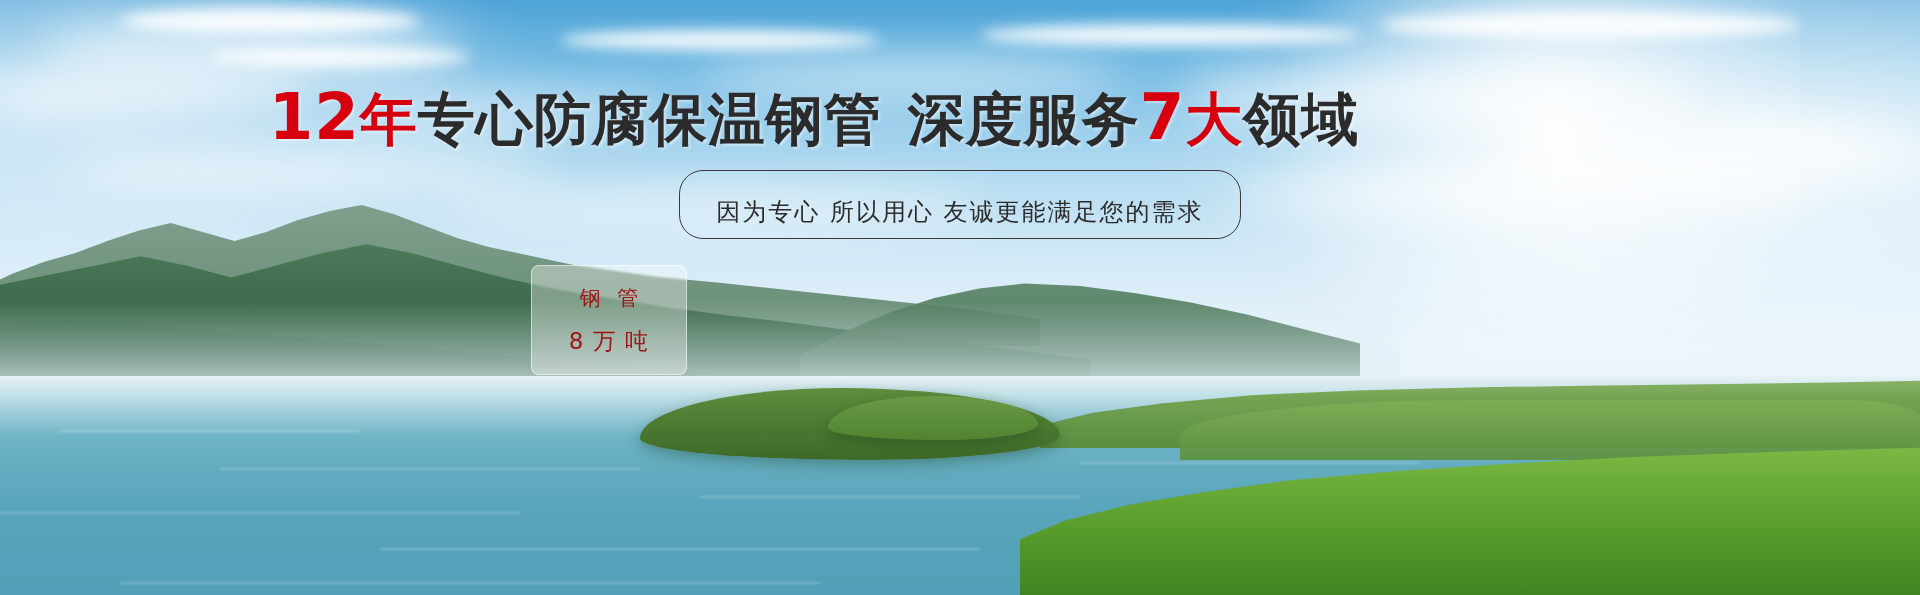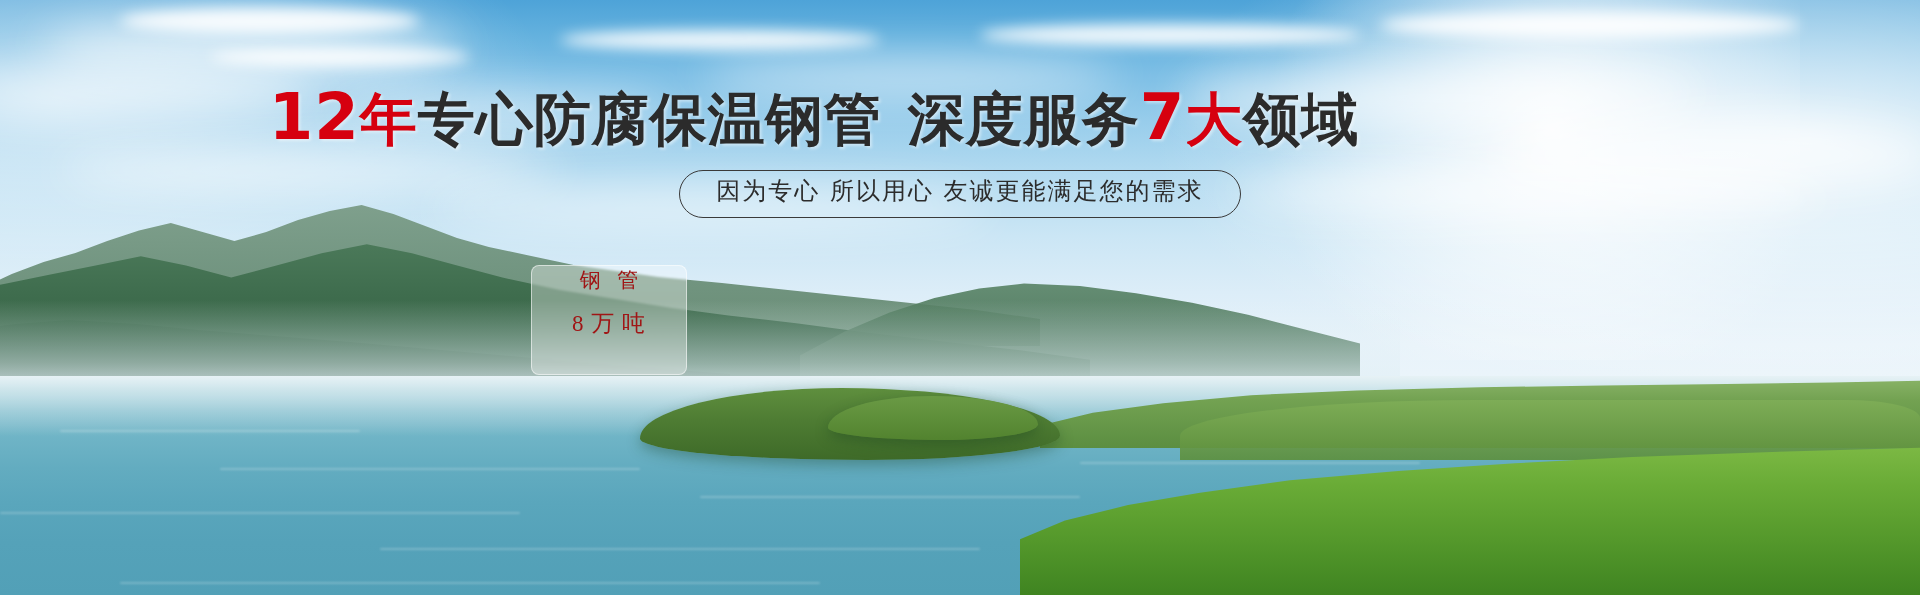--- a/index.html
+++ b/index.html
@@ -171,21 +171,21 @@
   }
   .headline .gap { display:inline-block; width:26px; }
 
   .subtitle-wrap {
     position:absolute; left:0; top:170px; width:1920px;
     display:flex; justify-content:center;
   }
   .subtitle {
     border:1px solid #3a3a3a;
     border-radius:24px;
-    padding:5px 36px 11px;
+    padding:26px 36px 11px;
     font-size:24px;
     line-height:30px;
     color:#2c2c2c;
     letter-spacing:2px;
     white-space:nowrap;
     background:transparent;
   }
 
   
   .cards {
@@ -194,37 +194,37 @@
     gap:8px;
   }
   .card {
     width:156px; height:110px;
     border-radius:8px;
     background:rgba(255,255,255,0.34);
     border:1px solid rgba(255,255,255,0.55);
     display:flex;
     flex-direction:column;
     align-items:center;
+    justify-content:center;
     backdrop-filter:blur(1px);
   }
   .card .label {
     font-size:21px;
     color:#a01616;
     letter-spacing:5px;
     text-indent:5px;
     margin-bottom:14px;
     font-weight:500;
   }
   .card .value {
     font-size:23px;
     color:#a01616;
     letter-spacing:1px;
     font-weight:500;
     white-space:nowrap;
-    font-family:Liberation Serif, serif;
   }
   .card .value sup {
     font-size:14px;
     vertical-align:super;
   }
 </style>
 </head>
 <body>
 
 <div id="banner">

